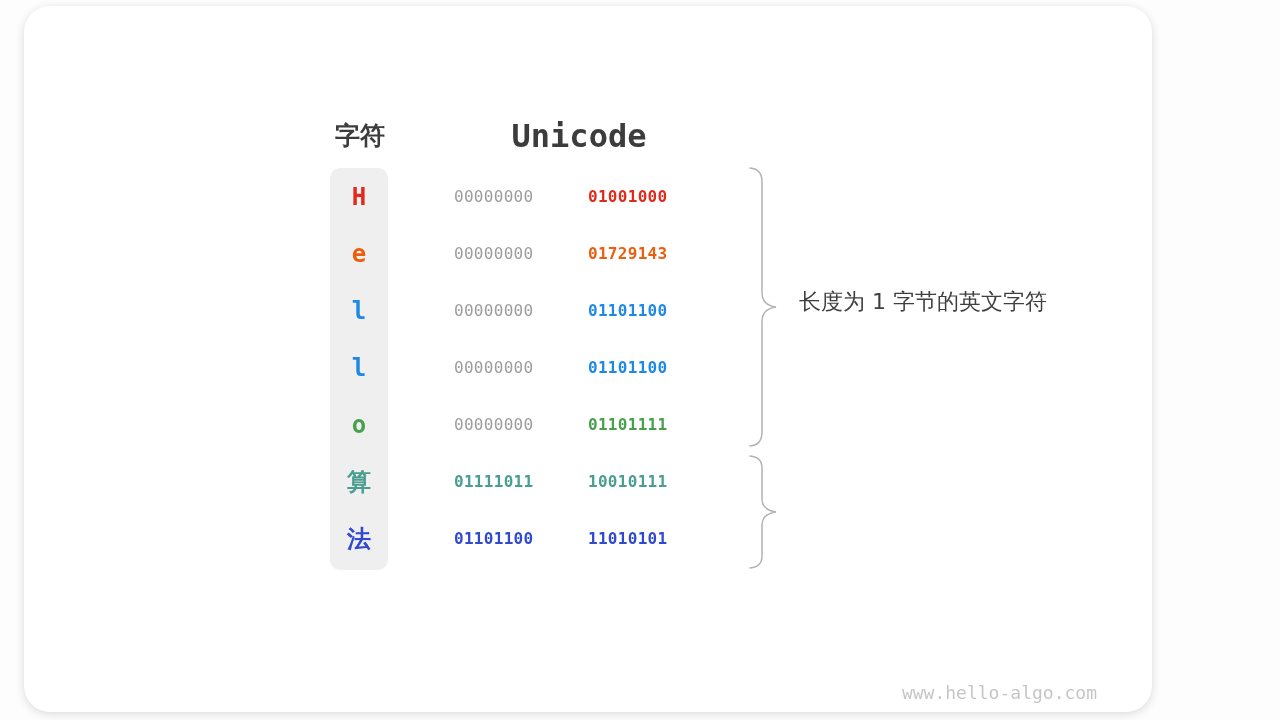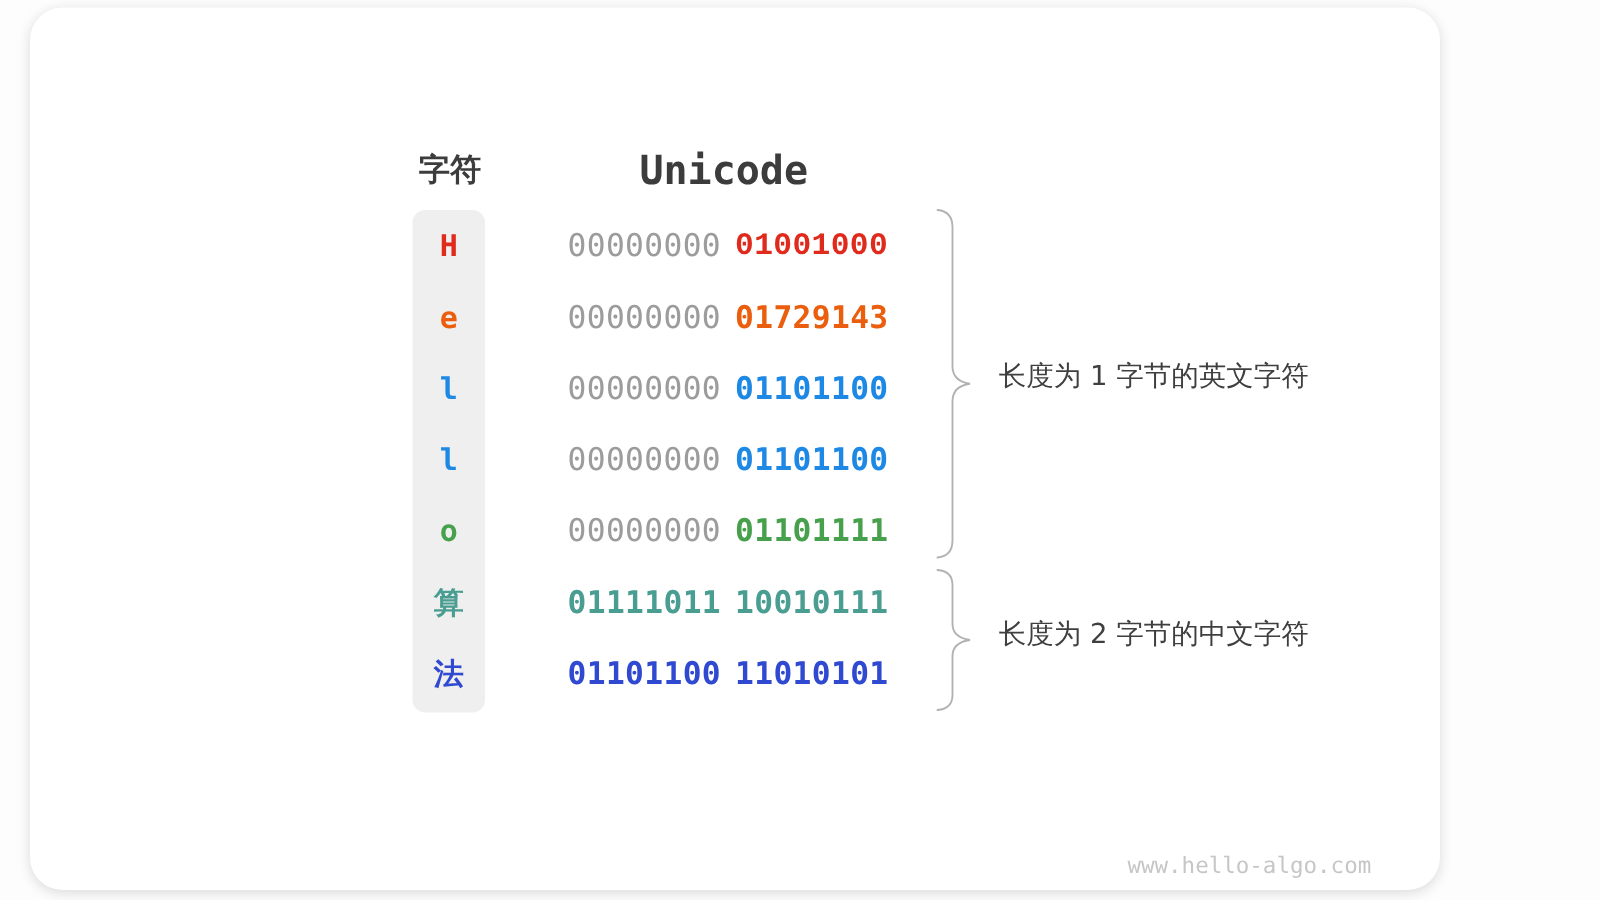--- a/index.html
+++ b/index.html
@@ -71,21 +71,21 @@
     line-height: 56px;
     text-align: center;
     font-size: 24px;
     font-weight: 700;
     font-family: "DejaVu Sans Mono", "Liberation Mono", monospace;
   }
   .byte {
     position: absolute;
     height: 56px;
     line-height: 56px;
-    font-size: 25px;
+    font-size: 16px;
     font-family: "DejaVu Sans Mono", "Liberation Mono", monospace;
     letter-spacing: 0.3px;
   }
   .byte-high { left: 430px; }
   .byte-low  { left: 564px; }
   .dim    { font-weight: 400; }
   .strong { font-weight: 700; }
   .brace-layer {
     position: absolute;
     left: 0;
@@ -120,21 +120,21 @@
   <div class="card">
 
     <div class="col-header char-header">字符</div>
     <div class="col-header unicode-header mono">Unicode</div>
 
     <div class="char-column-bg"></div>
 
     <div class="row" style="top:163px">
       <span class="char-cell" style="color: rgb(224, 42, 28);">H</span>
       <span class="byte byte-high dim" style="color: rgb(156, 156, 156);">00000000</span>
-      <span class="byte byte-low strong" style="color: rgb(224, 42, 28); font-family: Liberation Mono, monospace;">01001000</span>
+      <span class="byte byte-low strong" style="color: rgb(224, 42, 28);">01001000</span>
     </div>
     <div class="row" style="top:220px">
       <span class="char-cell" style="color: rgb(235, 94, 14);">e</span>
       <span class="byte byte-high dim" style="color: rgb(156, 156, 156);">00000000</span>
       <span class="byte byte-low strong" style="color: rgb(235, 94, 14);">01729143</span>
     </div>
     <div class="row" style="top:277px">
       <span class="char-cell" style="color: rgb(30, 136, 229);">l</span>
       <span class="byte byte-high dim" style="color: rgb(156, 156, 156);">00000000</span>
       <span class="byte byte-low strong" style="color: rgb(30, 136, 229);">01101100</span>
@@ -161,19 +161,16 @@
     </div>
 
     <svg class="brace-layer" viewBox="0 0 1280 720" xmlns="http://www.w3.org/2000/svg">
       <path d="M 726,162 Q 738,163 738,176 L 738,287 Q 738,299 752,301 Q 738,303 738,315 L 738,426 Q 738,439 726,440" fill="none" stroke="#b2b2b2" stroke-width="1.5" stroke-linecap="round"></path>
       <path d="M 726,450 Q 738,451 738,462 L 738,493 Q 738,504 752,506 Q 738,508 738,519 L 738,550 Q 738,561 726,562" fill="none" stroke="#b2b2b2" stroke-width="1.5" stroke-linecap="round"></path>
     </svg>
 
     <div class="annotation annotation-1">
       <div>长度为 1 字节的英文字符</div>
     </div>
-    <div class="annotation annotation-2">
-      <div>长度为 2 字节的中文字符</div>
-    </div>
 
     <div class="watermark">www.hello-algo.com</div>
   </div>
 </div>
 
 </body></html>

